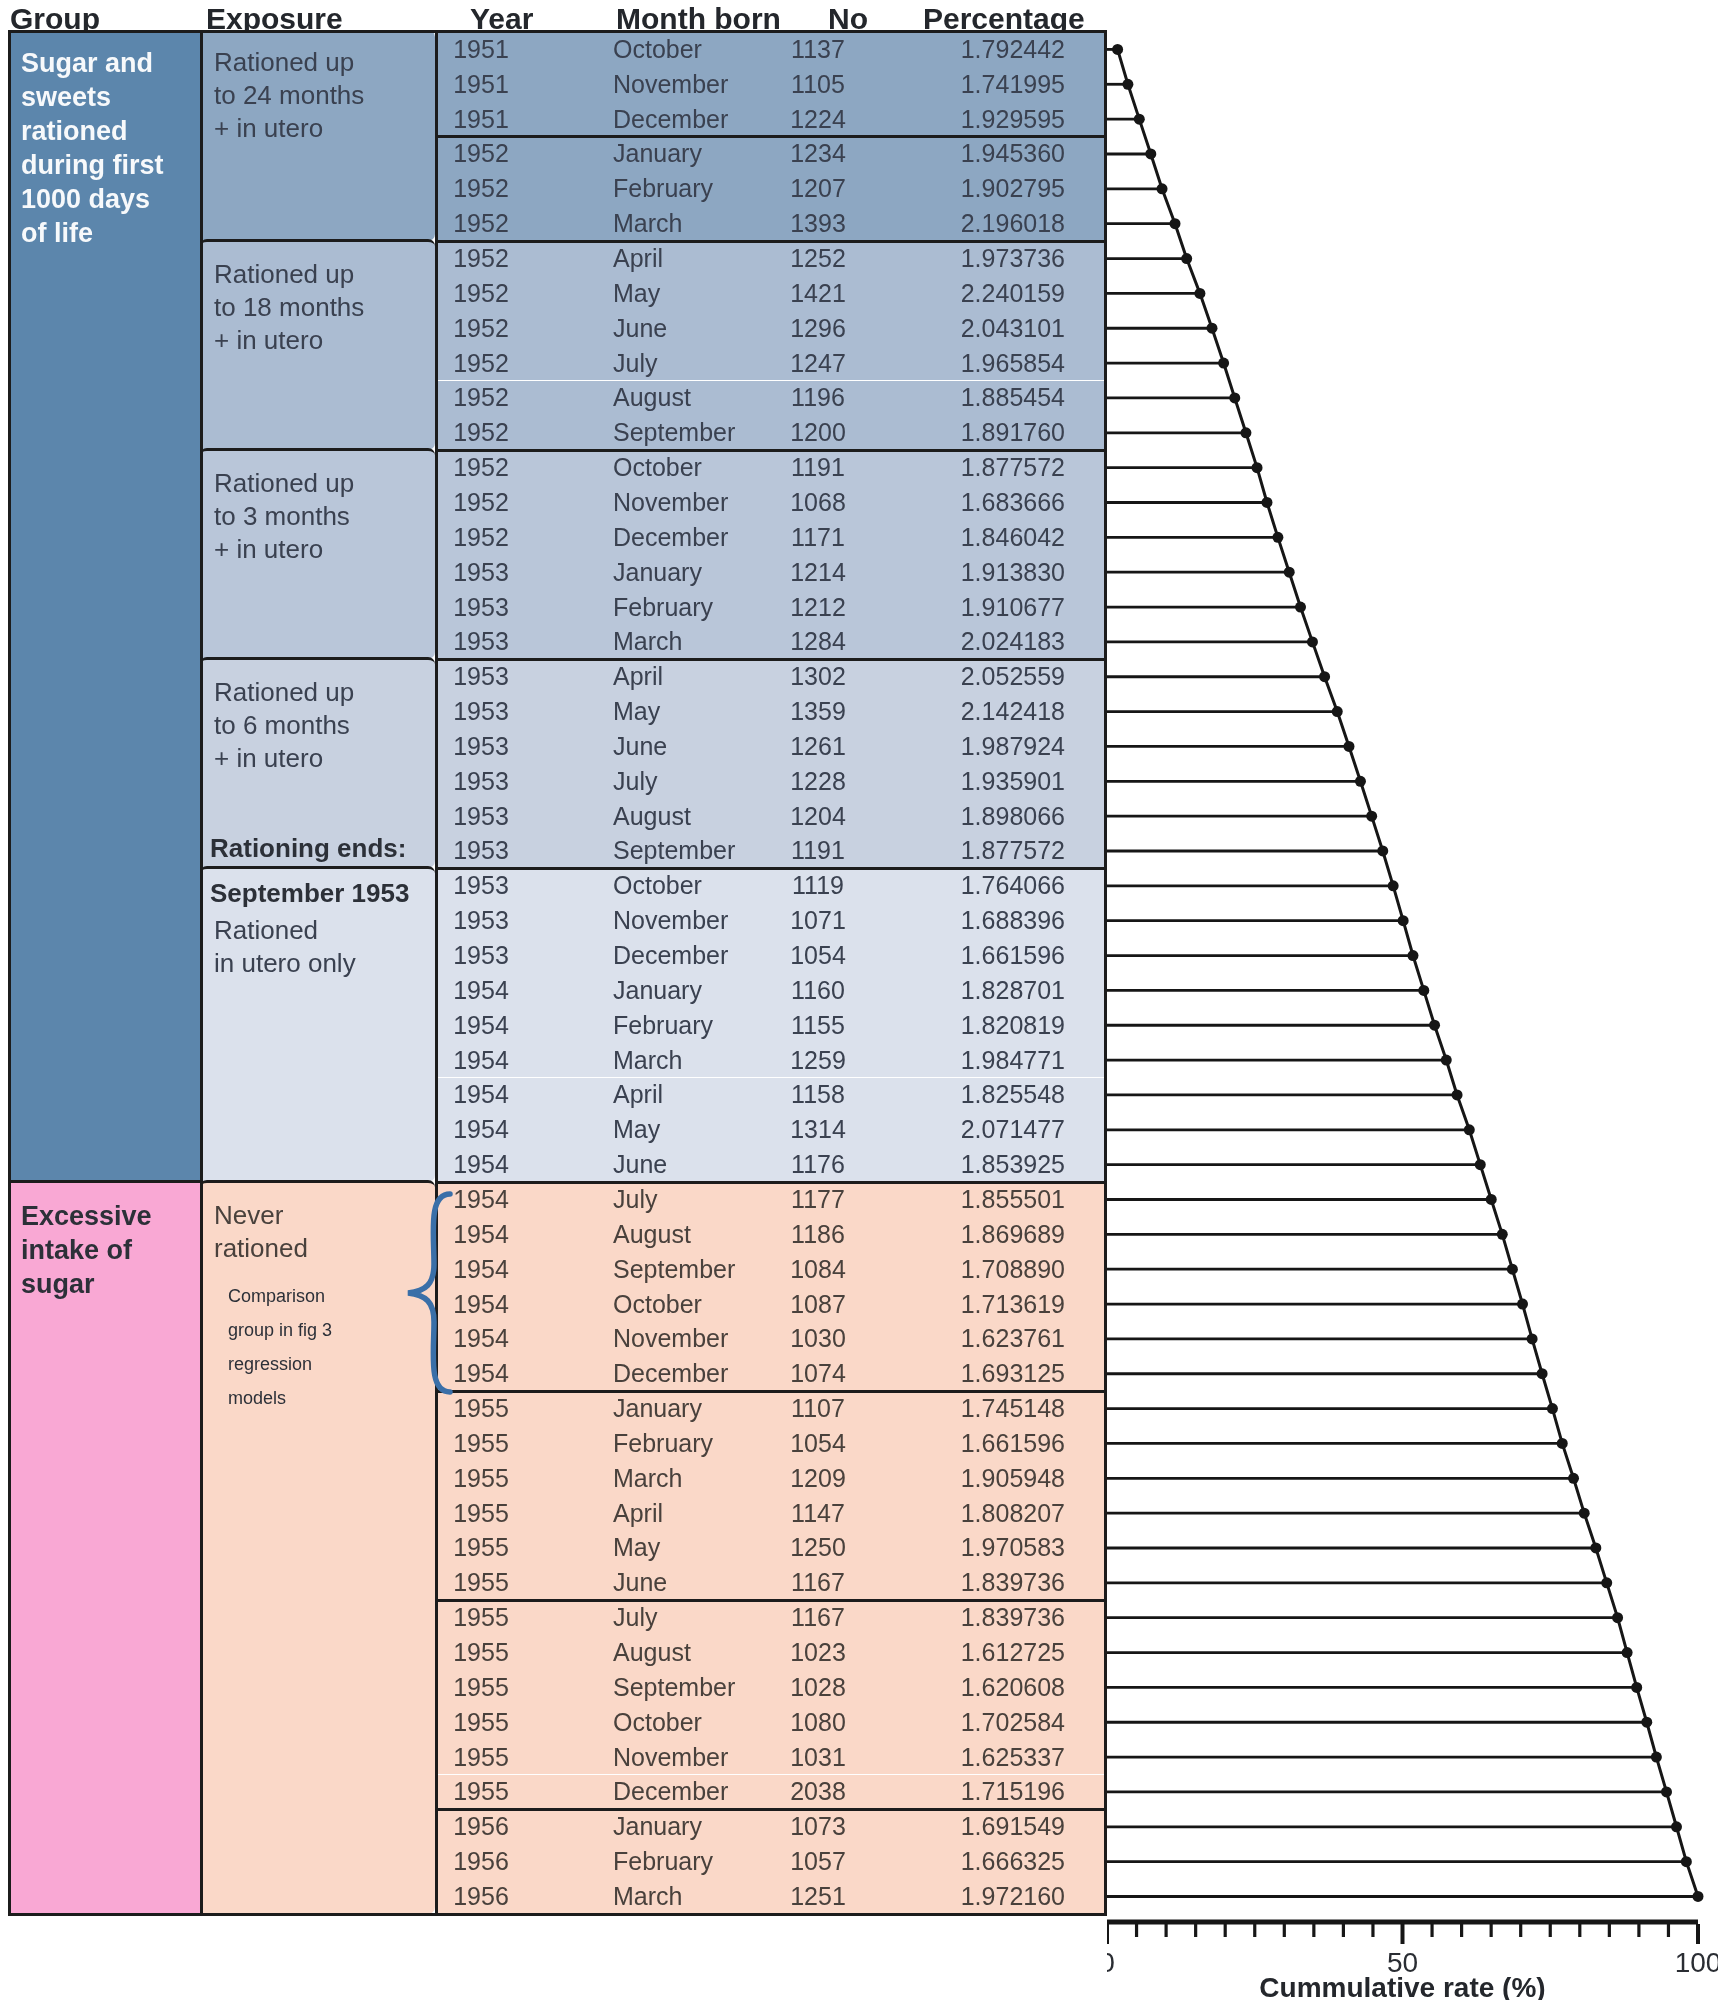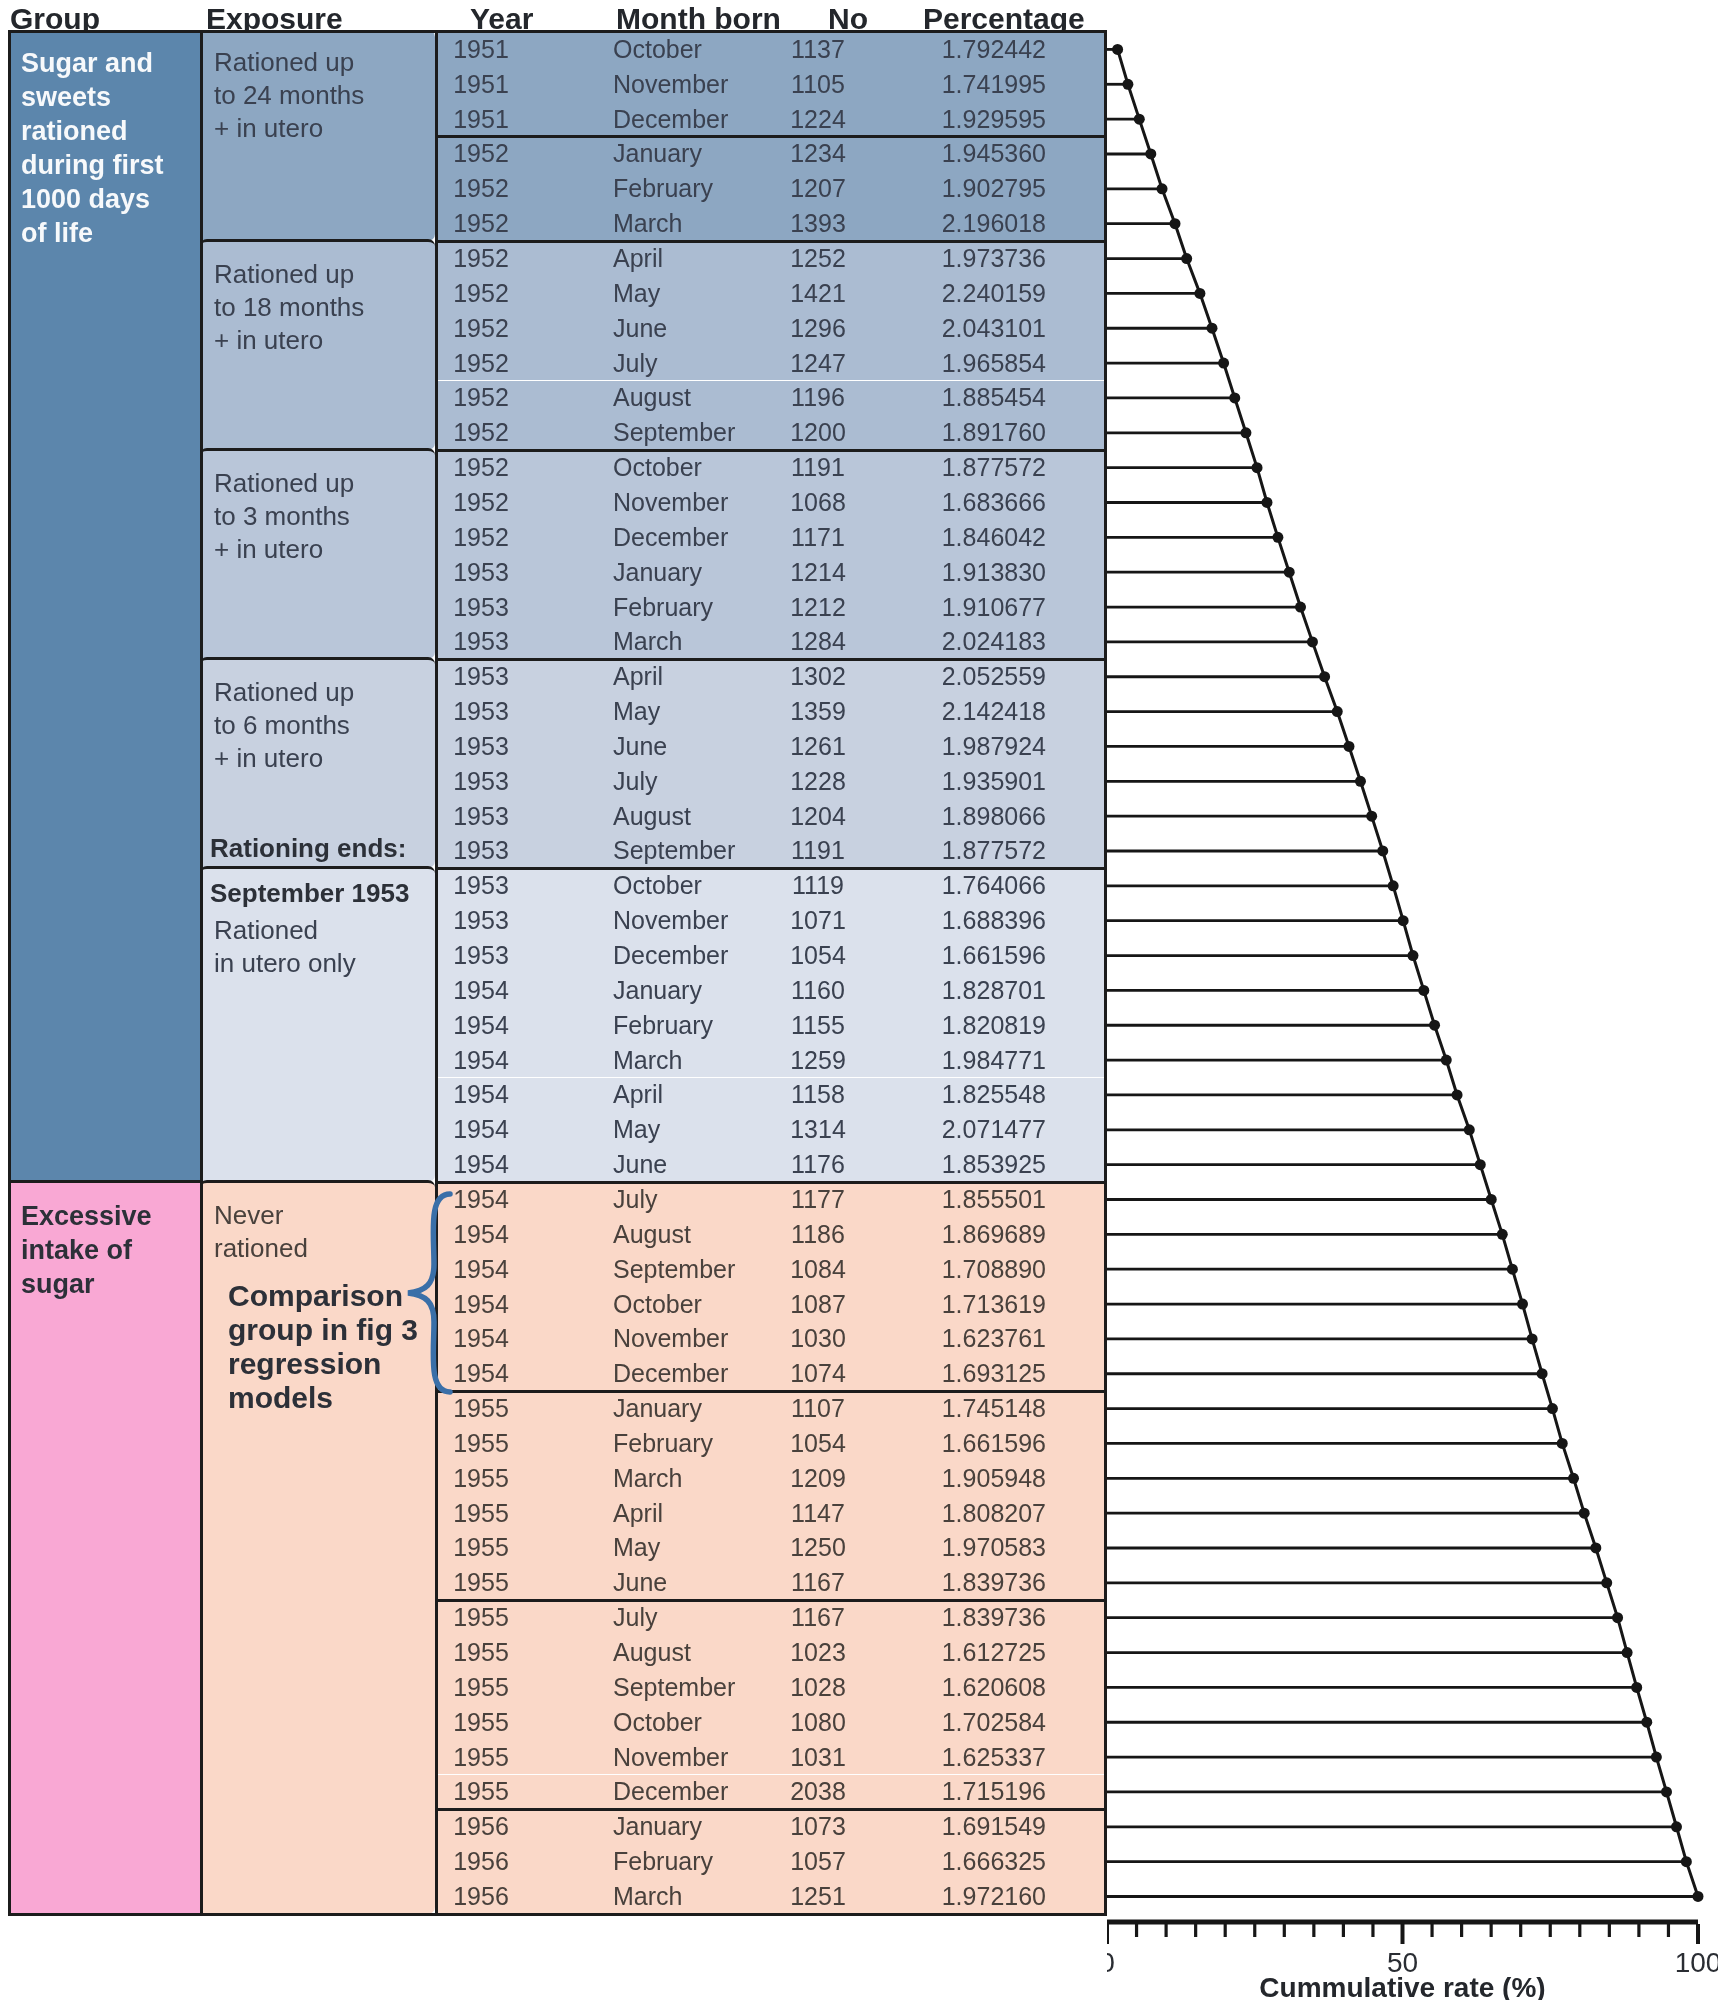--- a/index.html
+++ b/index.html
@@ -9,27 +9,27 @@
   .brect{position:absolute;left:8px;top:30px;width:1099px;height:1886px;border:3px solid #1c1c1c;box-sizing:border-box;}
   .vline{position:absolute;top:30px;height:1886px;width:3px;background:#1c1c1c;}
   .gcell,.ecell{position:absolute;box-sizing:border-box;}
   .gcell{left:8px;width:216px;}
   .ecell{left:200px;width:235px;border-radius:7px;}
   .btop{border-top:3px solid #1c1c1c;}
   .glines{padding:16px 8px 0 13px;font-size:27px;font-weight:bold;line-height:34px;}
   .elines{padding:16px 4px 0 14px;font-size:26px;line-height:33px;}
   .eheading{padding:8px 4px 0 10px;font-size:26px;font-weight:bold;line-height:33px;}
   .enote{position:absolute;bottom:4px;left:10px;font-size:26px;font-weight:bold;}
-  .eannot{margin:14px 0 0 28px;font-size:30px;font-weight:bold;line-height:34px;}
+  .eannot{margin:14px 0 0 28px;font-size:18px;font-weight:normal;line-height:34px;}
   #rowsArea{position:absolute;left:435px;top:32px;width:672px;height:1882px;}
   .trow{position:absolute;left:0;width:672px;display:grid;grid-template-columns:92px 232px 118px auto;align-items:center;font-size:25px;}
   .trow .c-year{text-align:center;}
   .trow .c-month{padding-left:86px;}
   .trow .c-no{text-align:center;}
-  .trow .c-pct{text-align:right;padding-right:61px;}
+  .trow .c-pct{text-align:right;padding-right:42px;}
   .subline{position:absolute;left:0;width:672px;height:3px;background:#1c1c1c;}
   #chart{position:absolute;left:1107px;top:0;width:611px;height:2000px;}
   #brace{position:absolute;left:398px;top:1186px;width:60px;height:214px;}
 </style>
 </head>
 <body>
 
 <div id="fig">
   <span class="hdr" style="left:10px">Group</span>
   <span class="hdr" style="left:206px">Exposure</span>

